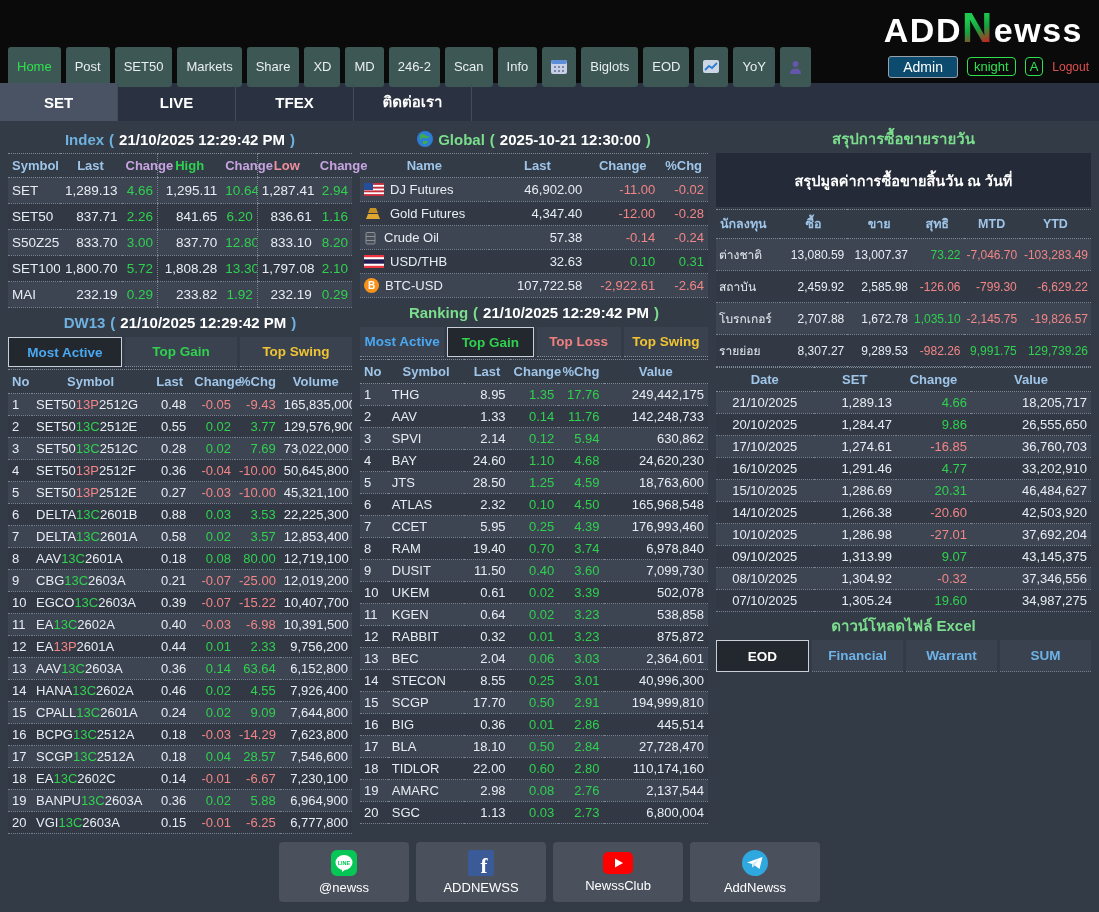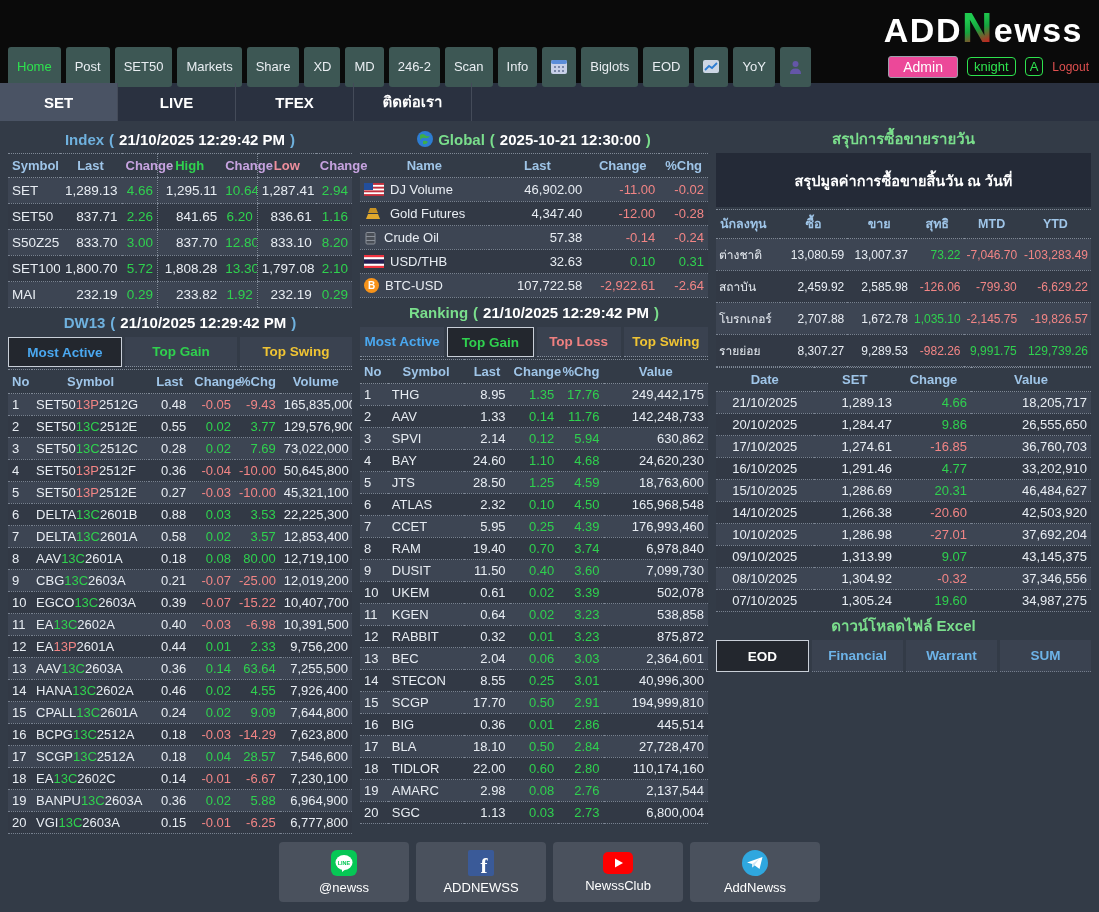--- a/index.html
+++ b/index.html
@@ -19,21 +19,21 @@
   
   .navbar { height: 28px; background: #0a0a0a; display: flex; align-items: center; padding: 0 10px 5px 8px; }
   .nav-items { display: flex; gap: 5px; align-items: center; }
   .nav-btn {
     background: #3d5754; color: #e9eef2; border: none; border-radius: 3px;
     font-size: 13px; padding: 3px 9px; font-family: inherit; height: 40px;
     display: flex; align-items: center; cursor: pointer; white-space: nowrap;
   }
   .nav-btn.active { color: #2ee24e; }
   .nav-right { margin-left: auto; display: flex; align-items: center; gap: 9px; }
-  .admin-btn { background: #ec4899; color: #fff; border: 1px solid #9aa0aa; border-radius: 3px; font-size: 14px; padding: 2px 14px; font-family: inherit; cursor: pointer; }
+  .admin-btn { background: #0c4a6e; color: #fff; border: 1px solid #9aa0aa; border-radius: 3px; font-size: 14px; padding: 2px 14px; font-family: inherit; cursor: pointer; }
   .user-pill, .badge-pill { color: #2ee24e; border: 1px solid #2ee24e; border-radius: 4px; font-size: 13px; padding: 1px 6px; cursor: pointer; }
   .badge-pill { padding: 1px 4px; }
   .logout { color: #e05050; font-size: 12px; cursor: pointer; }
   
   .main-tabs { height: 38px; background: #2a3140; display: flex; }
   .tab {
     width: 118px; display: flex; align-items: center; justify-content: center;
     font-weight: bold; font-size: 15px; color: #fff; border-right: 1px solid #444b59; cursor: pointer;
   }
   .tab.active { background: #4a5364; }
@@ -362,21 +362,21 @@
                 <td class="num pos">0.01</td>
                 <td class="num pos">2.33</td>
                 <td class="num">9,756,200</td>
               </tr>
               <tr>
                 <td class="lft">13</td>
                 <td class="lft"><span>AAV</span><span class="sym-c">13C</span><span>2603A</span></td>
                 <td class="num">0.36</td>
                 <td class="num pos">0.14</td>
                 <td class="num pos">63.64</td>
-                <td class="num">7,255,500</td>
+                <td class="num">6,152,800</td>
               </tr>
               <tr>
                 <td class="lft">14</td>
                 <td class="lft"><span>HANA</span><span class="sym-c">13C</span><span>2602A</span></td>
                 <td class="num">0.46</td>
                 <td class="num pos">0.02</td>
                 <td class="num pos">4.55</td>
                 <td class="num">7,926,400</td>
               </tr>
               <tr>
@@ -465,21 +465,21 @@
                         <rect width="20" height="13" fill="#fff"></rect>
                         <g fill="#c22e3c">
                           <rect y="0" width="20" height="1.9"></rect>
                           <rect y="3.7" width="20" height="1.9"></rect>
                           <rect y="7.4" width="20" height="1.9"></rect>
                           <rect y="11.1" width="20" height="1.9"></rect>
                         </g>
                         <rect width="9" height="7" fill="#224e9c"></rect>
                       </svg>
                     </span>
-                    <span>DJ Volume</span>
+                    <span>DJ Futures</span>
                   </div>
                 </td>
                 <td class="num">46,902.00</td>
                 <td class="num neg">-11.00</td>
                 <td class="num neg">-0.02</td>
               </tr>
               <tr>
                 <td class="lft">
                   <div class="name-cell">
                     <span class="ic">

